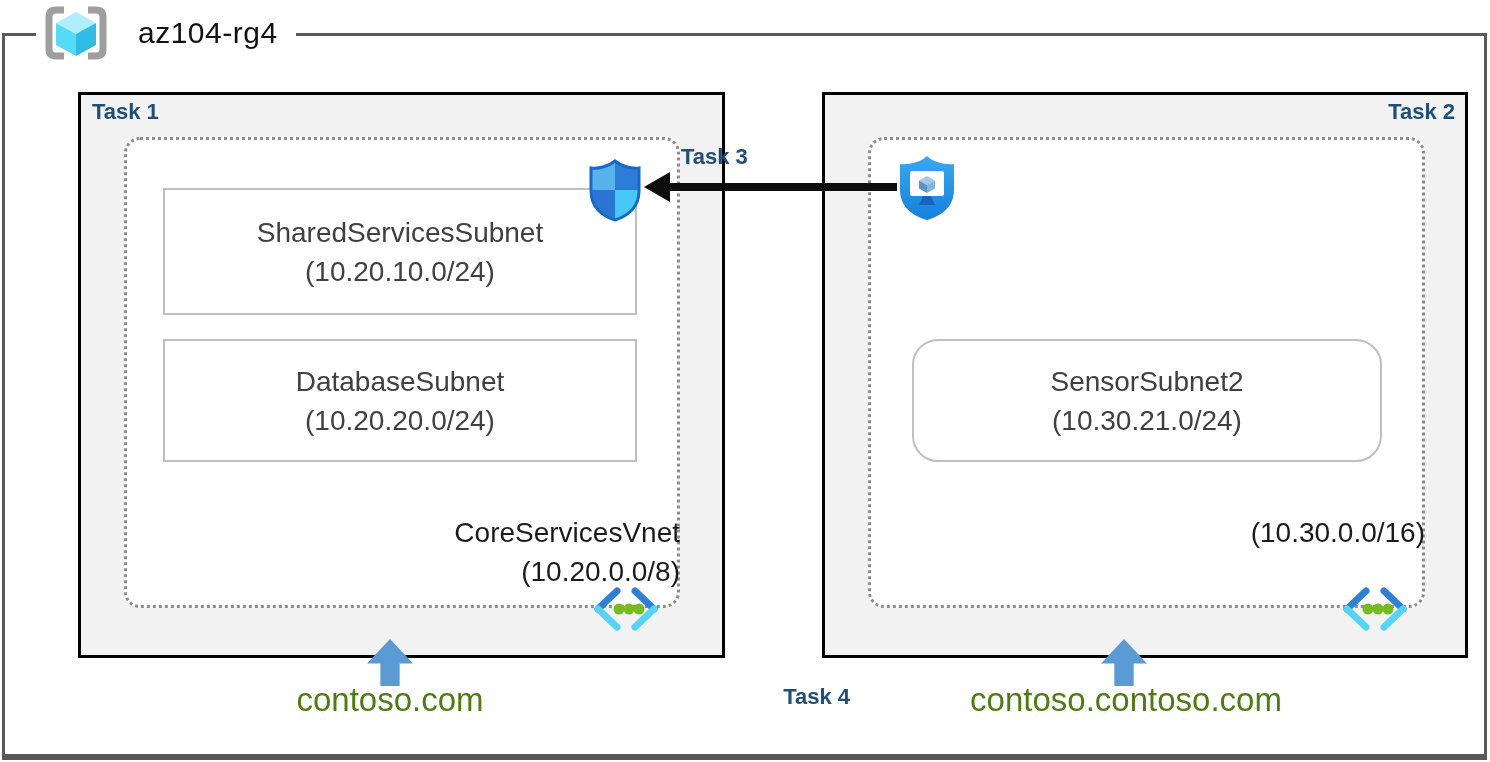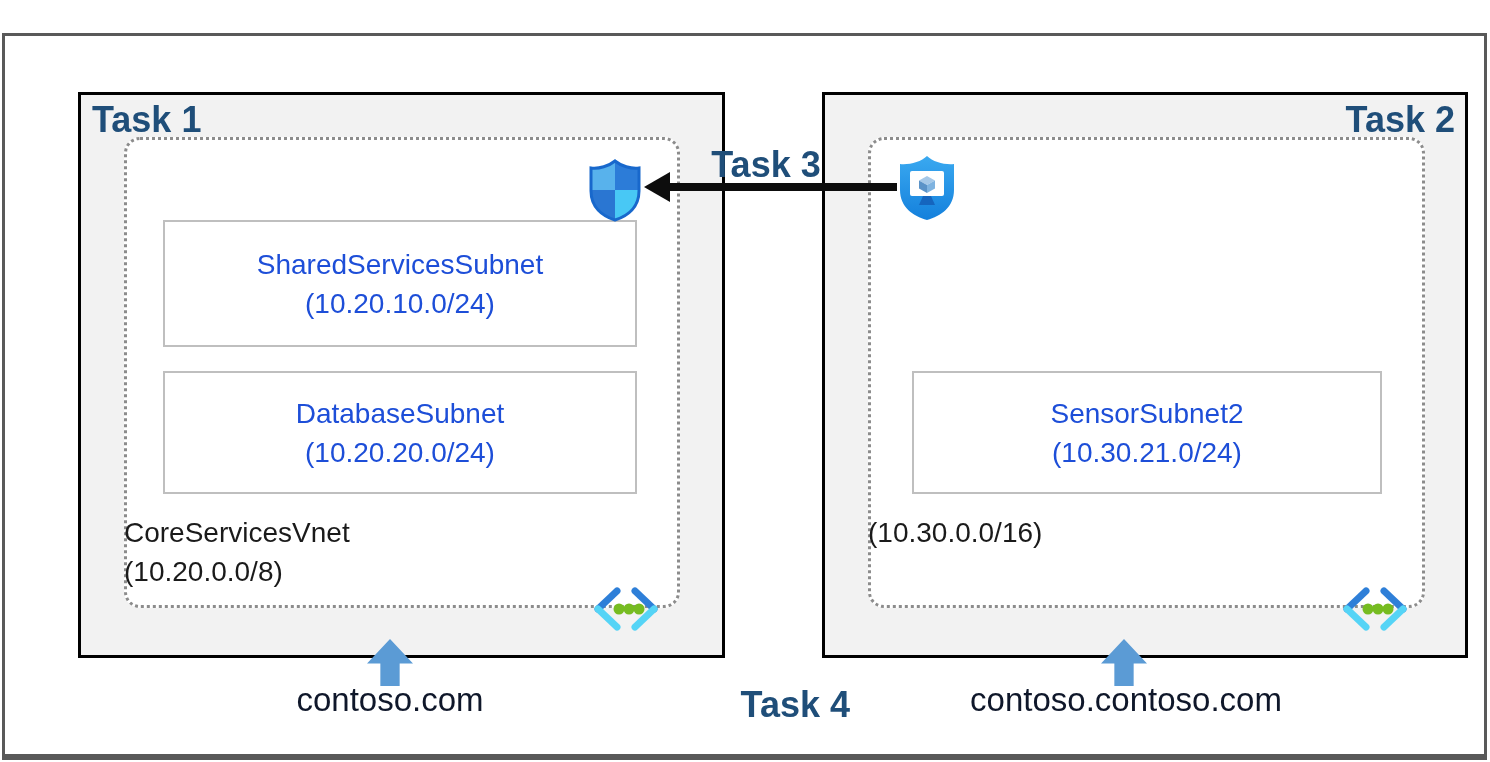--- a/index.html
+++ b/index.html
@@ -47,26 +47,26 @@
     height: 566px;
     background: #F2F2F2;
     border: 3px solid #000000;
   }
   .group-box.left  { left: 78px;  width: 647px; }
   .group-box.right { left: 822px; width: 646px; }
 
   .task-label {
     position: absolute;
     font-weight: bold;
-    font-size: 36px;
+    font-size: 22px;
     color: #1F4E79;
   }
   .task-label.t1 { left: 92px;  top: 99px; }
   .task-label.t2 { left: 1323px; top: 99px; width: 132px; text-align: right; }
-  .task-label.t3 { left: 681px; top: 144px; width: 170px; text-align: center; }
+  .task-label.t3 { left: 681px; top: 144px; width: 170px; text-align: left; }
   .task-label.t4 { left: 690px; top: 684px; width: 160px; text-align: right; }
 
   
   .vnet-dotted {
     position: absolute;
     top: 137px;
     height: 471px;
     background: #ffffff;
     border: 3px dotted #8C8C8C;
     border-radius: 16px;
@@ -79,33 +79,32 @@
     position: absolute;
     background: #ffffff;
     border: 2px solid #BFBFBF;
     display: flex;
     flex-direction: column;
     align-items: center;
     justify-content: center;
     text-align: left;
     font-size: 28px;
     line-height: 39px;
-    color: #1d4ed8;
-    margin-top: 32px;
+    color: #404040;
   }
   .subnet-box.s1 { left: 163px; top: 188px; width: 474px; height: 127px; }
   .subnet-box.s2 { left: 163px; top: 339px; width: 474px; height: 123px; }
   .subnet-box.s3 { left: 912px; top: 188px; width: 470px; height: 127px; }
-  .subnet-box.s4 { left: 912px; top: 339px; width: 470px; height: 123px; }
+  .subnet-box.s4 { left: 912px; top: 339px; width: 470px; height: 123px; border-radius: 26px; }
 
   
   .vnet-name {
     position: absolute;
     top: 513px;
-    text-align: left;
+    text-align: right;
     font-size: 28px;
     line-height: 39px;
     color: #1a1a1a;
   }
   .vnet-name.left  { left: 124px; width: 556px; }
   .vnet-name.right { left: 868px; width: 557px; }
 
   
   .icon-abs { position: absolute; }
   .nsg-pos     { left: 587px;  top: 159px; }
@@ -138,32 +137,42 @@
     clip-path: polygon(50% 0, 100% 52%, 71% 52%, 71% 100%, 29% 100%, 29% 52%, 0 52%);
   }
   .dns-arrow.left  { left: 367px; }
   .dns-arrow.right { left: 1101px; }
 
   .dns-label {
     position: absolute;
     top: 681px;
     text-align: center;
     font-size: 33px;
-    color: #0f172a;
+    color: #4d7c0f;
   }
   .dns-label.left  { left: 240px; width: 300px; }
   .dns-label.right { left: 965px; width: 322px; }
 </style>
 </head>
 <body>
 
 <div class="canvas">
 
   <div class="outer-border"></div>
 
+  <div class="legend">
+    <svg width="72" height="56" viewBox="0 0 72 56">
+      <path d="M24 5 H16 Q9 5 9 12 V44 Q9 51 16 51 H24" fill="none" stroke="#9E9E9E" stroke-width="7"></path>
+      <path d="M48 5 H56 Q63 5 63 12 V44 Q63 51 56 51 H48" fill="none" stroke="#9E9E9E" stroke-width="7"></path>
+      <polygon points="36,7 56,18 36,29 16,18" fill="#B0EDFD"></polygon>
+      <polygon points="16,18 36,29 36,51 16,40" fill="#54DBF8"></polygon>
+      <polygon points="56,18 56,40 36,51 36,29" fill="#2EBCE4"></polygon>
+    </svg>
+    <span class="rg-title">az104-rg4</span>
+  </div>
 
   <div class="group-box left"></div>
 
   <div class="group-box right"></div>
 
   <div class="task-label t1">Task 1</div>
   <div class="task-label t2">Task 2</div>
 
   <div class="vnet-dotted left"></div>
   <div class="vnet-dotted right"></div>

